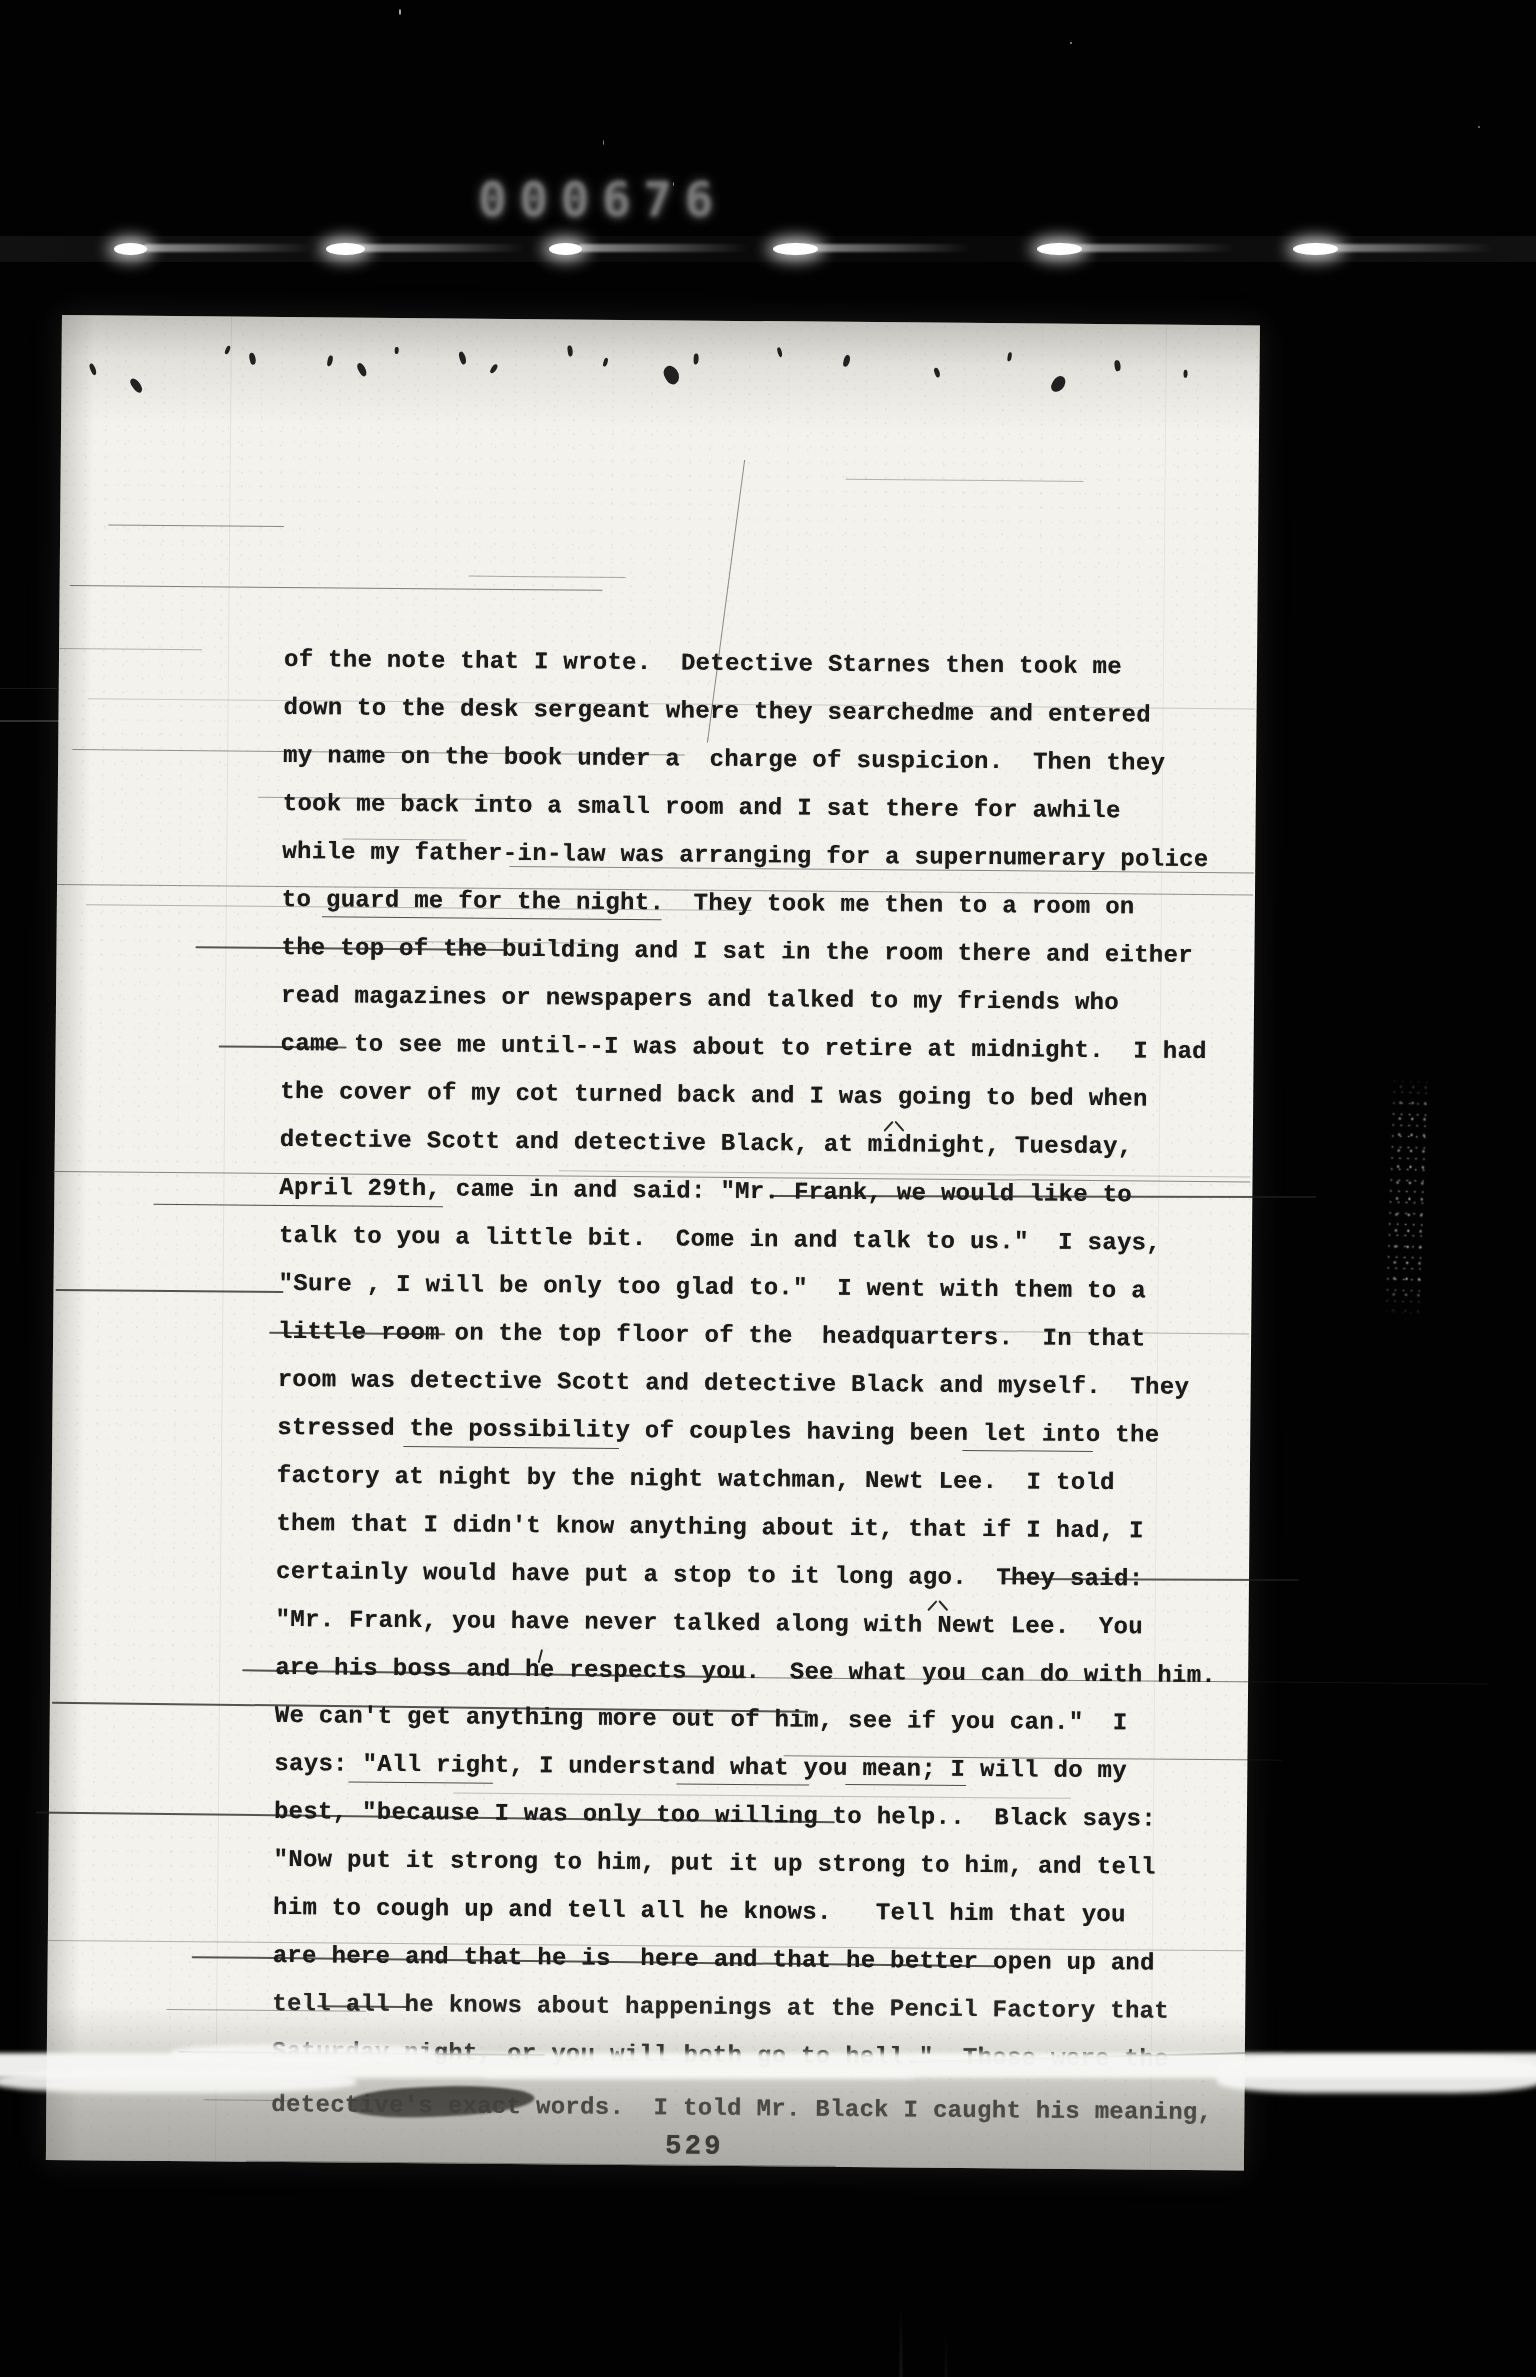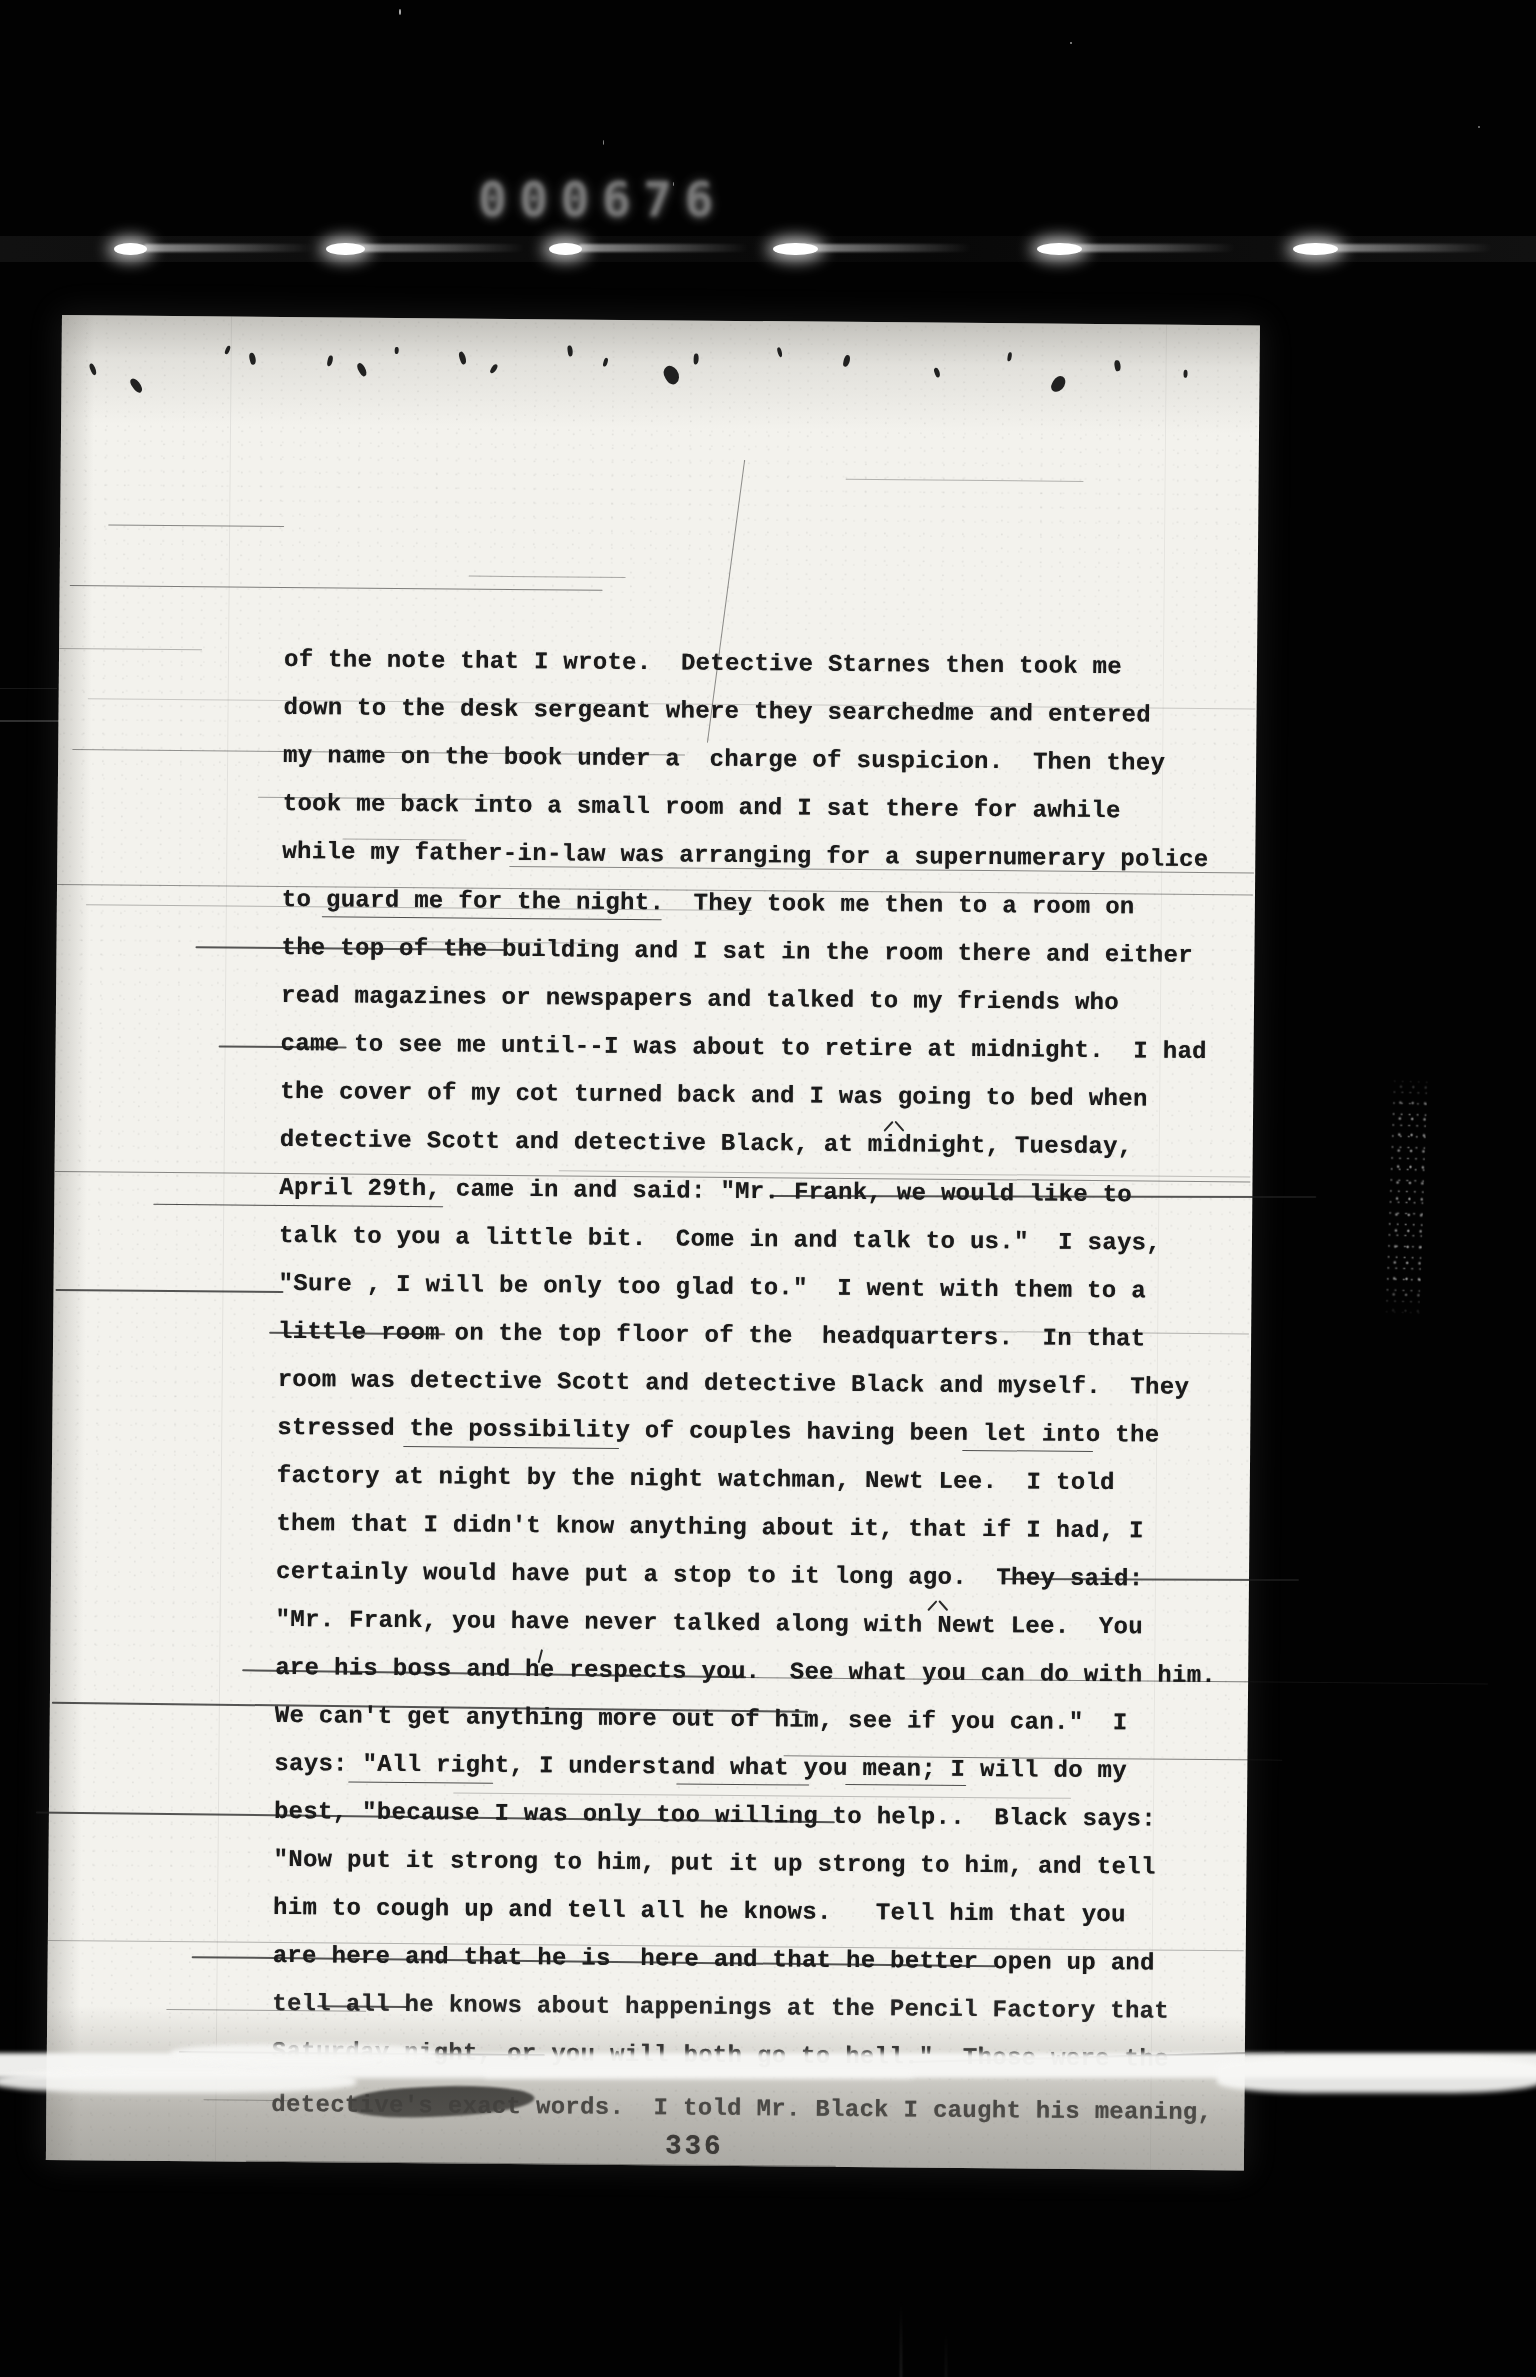--- a/index.html
+++ b/index.html
@@ -167,21 +167,21 @@
         <div class="tline" style="top: 1482px;">best, "because I was only too willing to help..  Black says:<div class="mk-strike" style="top: 16px; left: -238px; width: 799px; transform: rotate(0.2deg);"></div></div>
         <div class="tline" style="top: 1530px;">"Now put it strong to him, put it up strong to him, and tell</div>
         <div class="tline" style="top: 1578px;">him to cough up and tell all he knows.   Tell him that you</div>
         <div class="tline" style="top: 1626px;">are here and that he is  here and that he better open up and<div class="mk-strike" style="top: 15px; left: -81px; width: 804px; transform: rotate(0.15deg);"></div></div>
         <div class="tline" style="top: 1674px; color: rgba(30, 30, 30, 0.88);">tell all he knows about happenings at the Pencil Factory that<div class="mk-strike" style="top: 14.3px; left: 45px; width: 90px;"></div></div>
         <div class="tline" style="top: 1722px; color: rgba(30, 30, 30, 0.88);">Saturday night, or you will both go to hell."  Those were the<div class="mk-strike" style="top: 13.3px; left: -93px; width: 366px;"></div><div class="mk-strike" style="top: 9.5px; left: 637px; width: 376px; transform: rotate(-2deg);"></div></div>
         <div class="tline" style="top: 1775px; color: rgba(30, 30, 30, 0.88);">detective's exact words.  I told Mr. Black I caught his meaning,<div class="mk-blob" style="top: -6.7px; height: 30px; left: 78px; width: 185px;"></div></div>
       </div>
 
     <div class="page-bottom-smudge"></div>
-    <div class="page-number">336</div>
+    <div class="page-number">529</div>
   </div>
 
   <div class="torn-band" style="left:-4.8px;top:2053px;width:1546px;height:25px;filter:blur(1.9px);opacity:.96;"></div>
   <div class="torn-band" style="left:-4.8px;top:2070px;width:361px;height:23px;filter:blur(2.9px);opacity:.9;border-radius:40%;"></div>
   <div class="torn-band" style="left:171px;top:2044px;width:266px;height:20px;filter:blur(2.4px);opacity:.9;border-radius:40%;"></div>
   <div class="torn-band" style="left:1217px;top:2057px;width:324px;height:36px;filter:blur(2.9px);opacity:.93;border-radius:30%;"></div>
   <div class="torn-band" style="left:485px;top:2068px;width:428px;height:11.4px;filter:blur(2.4px);opacity:.55;"></div>
 
   <div class="speckle-col"></div>
 

